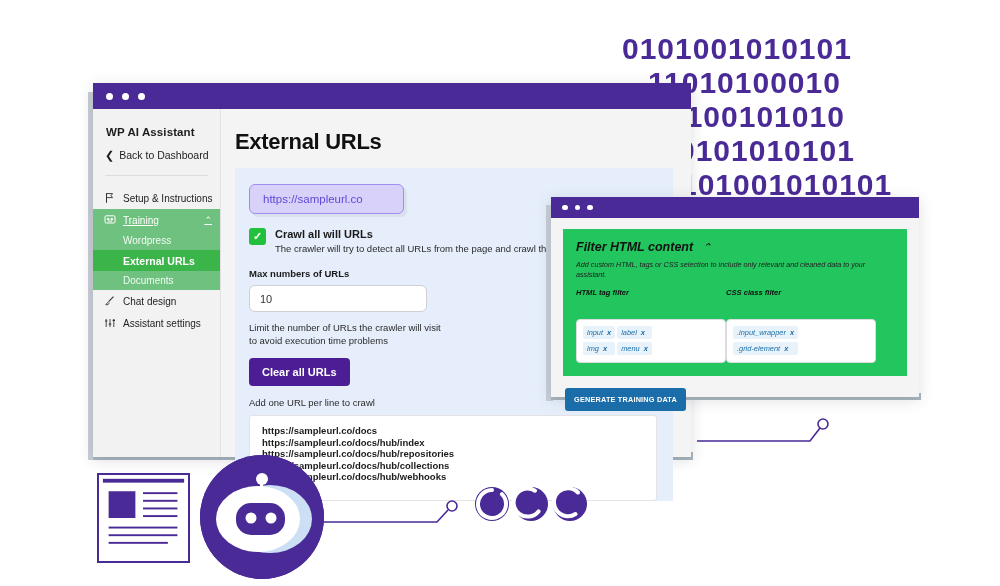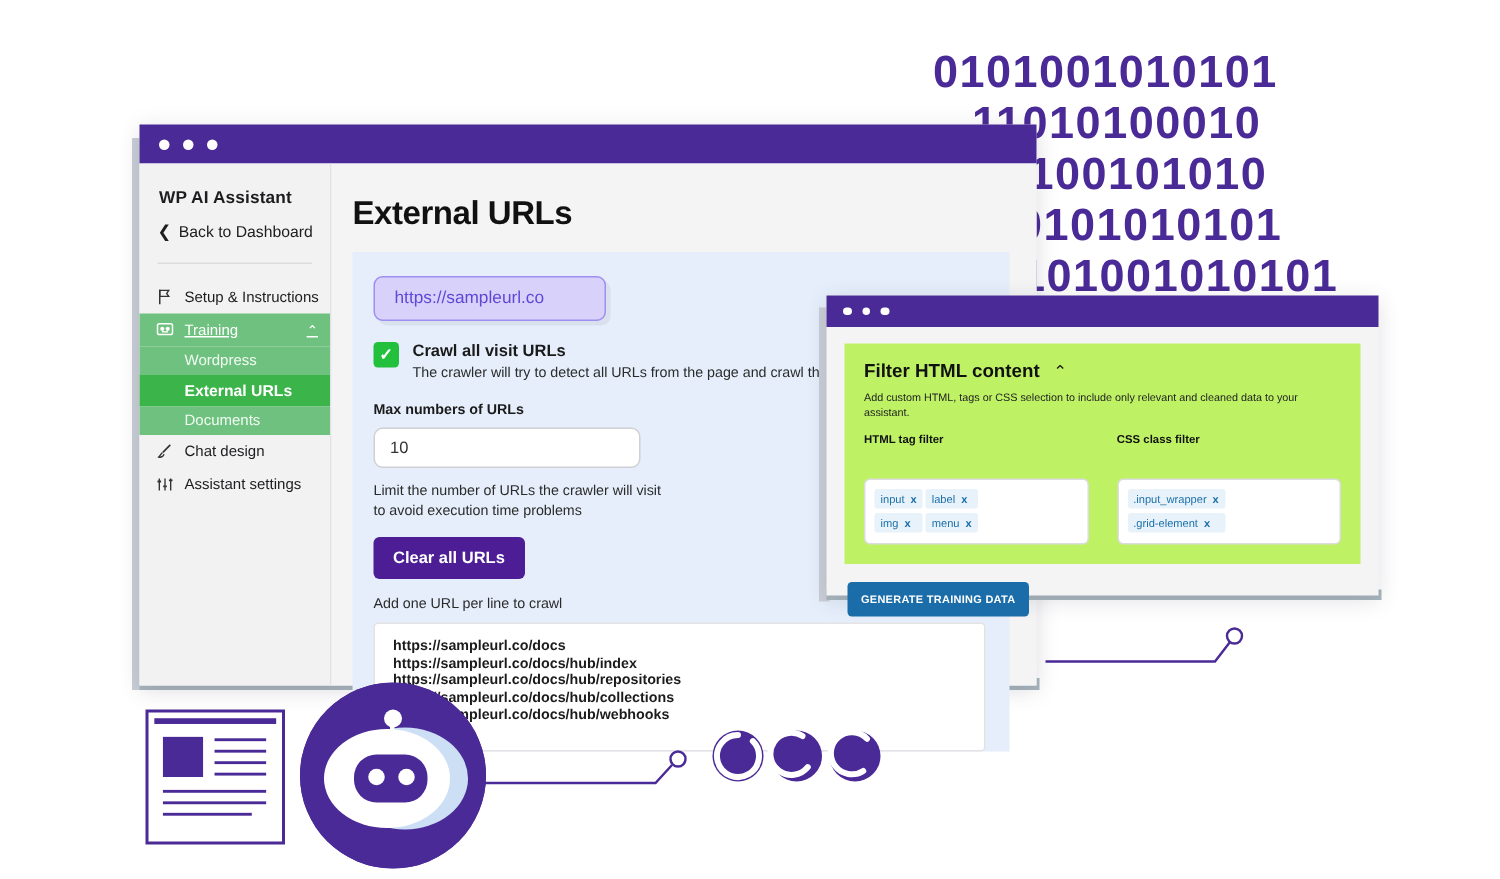--- a/index.html
+++ b/index.html
@@ -140,26 +140,26 @@
     position:absolute; left:546px; top:205px; width:7px; height:196px;
     background:#c9ced6; z-index:19;
   }
   .win2-bottombar {
     position:absolute; left:551px; top:393px; width:370px; height:7px;
     background:#a9b6bd; z-index:19;
   }
   .titlebar2 { height: 21px; background:#4a2a96; display:flex; align-items:center; padding-left:11px; gap:7px;}
   .dot2 { width:5.5px; height:5.5px; border-radius:50%; background:#fff; }
   .win2-body { padding: 11px 12px 0 12px; }
-  .filtercard { background:#bef264; padding: 11px 13px 13px 13px; }
+  .filtercard { background:#22c55e; padding: 11px 13px 13px 13px; font-style: italic; }
   .filter-head { display:flex; align-items:center; gap:9px; }
   .filter-title { font-size: 12.5px; font-weight:700; color:#111; }
   .caret-big { font-size: 11px; color:#111; }
   .filter-desc { font-size: 7.2px; color:#222; margin-top: 6px; line-height:10px; }
-  .cols { display:flex; gap: 19px; margin-top: 8px; }
+  .cols { display:flex; margin-top: 8px; }
   .col { width: 150px; }
   .collabel { font-size: 7.6px; font-weight:700; color:#111; }
   .tagbox {
     margin-top: 22px; height: 44px; background:#fff; border:1px solid #dcdce0;
     border-radius:4px; padding: 6px 6px; display:flex; flex-wrap:wrap;
     align-content:flex-start; gap: 3px 2px; flex-direction: column;
   }
   .tag {
     background:#e8f2fb; color:#1b6fa8; font-size: 7.4px;
     padding: 2px 4px; border-radius:2px; white-space:nowrap;
@@ -266,21 +266,21 @@
 
       <div class="main">
         <div class="page-title">External URLs</div>
 
         <div class="card">
           <div class="urlpill">https://sampleurl.co</div>
 
           <div class="checkrow">
             <div class="checkbox">✓</div>
             <div>
-              <div class="check-title">Crawl all visit URLs</div>
+              <div class="check-title">Crawl all will URLs</div>
               <div class="check-sub">The crawler will try to detect all URLs from the page and crawl them.</div>
             </div>
           </div>
 
           <div class="fieldlabel">Max numbers of URLs</div>
           <div class="numinput">10</div>
           <div class="hint" style="white-space:pre-line">Limit the number of URLs the crawler will visit
 to avoid execution time problems</div>
 
           <div class="btnrow">

